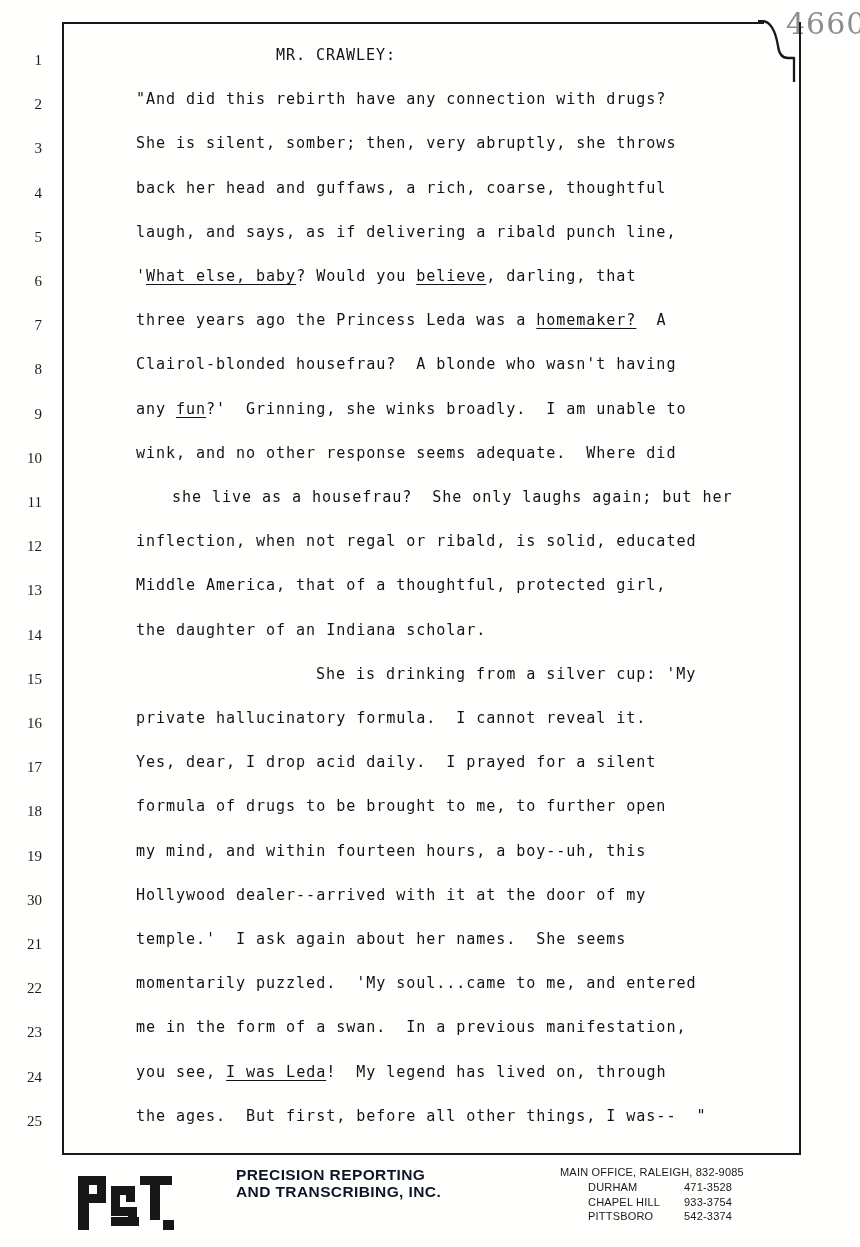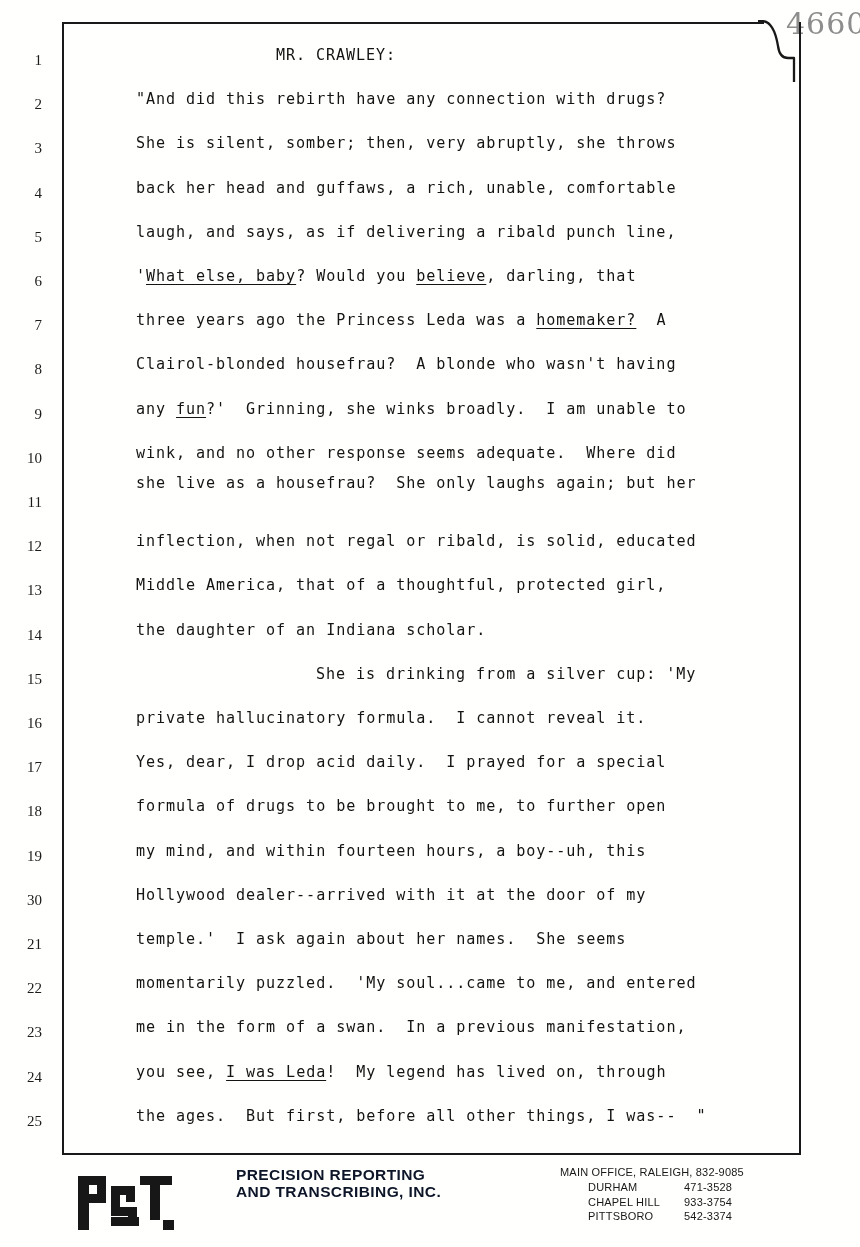--- a/index.html
+++ b/index.html
@@ -223,34 +223,34 @@
       <div class="line-no" style="top: 959.2px; text-align: right;">22</div>
       <div class="line-no" style="top: 1003.4px;">23</div>
       <div class="line-no" style="top: 1047.6px;">24</div>
       <div class="line-no" style="top: 1091.8px;">25</div>
     </div>
 
   <div id="transcript">
       <div class="tline" style="top: 26px; padding-left: 140px;">MR. CRAWLEY:</div>
       <div class="tline" style="top: 70.2px;">"And did this rebirth have any connection with drugs?</div>
       <div class="tline" style="top: 114.4px;">She is silent, somber; then, very abruptly, she throws</div>
-      <div class="tline" style="top: 158.6px;">back her head and guffaws, a rich, unable, comfortable</div>
+      <div class="tline" style="top: 158.6px;">back her head and guffaws, a rich, coarse, thoughtful</div>
       <div class="tline" style="top: 202.8px;">laugh, and says, as if delivering a ribald punch line,</div>
       <div class="tline" style="top: 247px;">'<u>What else, baby</u>? Would you <u>believe</u>, darling, that</div>
       <div class="tline" style="top: 291.2px;">three years ago the Princess Leda was a <u>homemaker?</u>  A</div>
       <div class="tline" style="top: 335.4px;">Clairol-blonded housefrau?  A blonde who wasn't having</div>
       <div class="tline" style="top: 379.6px;">any <u>fun</u>?'  Grinning, she winks broadly.  I am unable to</div>
       <div class="tline" style="top: 423.8px;">wink, and no other response seems adequate.  Where did</div>
-      <div class="tline" style="top: 454px;">she live as a housefrau?  She only laughs again; but her</div>
+      <div class="tline" style="top: 468px; margin-left: 36px;">she live as a housefrau?  She only laughs again; but her</div>
       <div class="tline" style="top: 512.2px;">inflection, when not regal or ribald, is solid, educated</div>
       <div class="tline" style="top: 556.4px;">Middle America, that of a thoughtful, protected girl,</div>
       <div class="tline" style="top: 600.6px;">the daughter of an Indiana scholar.</div>
       <div class="tline" style="top: 644.8px; padding-left: 180px;">She is drinking from a silver cup: 'My</div>
       <div class="tline" style="top: 689px;">private hallucinatory formula.  I cannot reveal it.</div>
-      <div class="tline" style="top: 733.2px;">Yes, dear, I drop acid daily.  I prayed for a special</div>
+      <div class="tline" style="top: 733.2px;">Yes, dear, I drop acid daily.  I prayed for a silent</div>
       <div class="tline" style="top: 777.4px;">formula of drugs to be brought to me, to further open</div>
       <div class="tline" style="top: 821.6px;">my mind, and within fourteen hours, a boy--uh, this</div>
       <div class="tline" style="top: 865.8px;">Hollywood dealer--arrived with it at the door of my</div>
       <div class="tline" style="top: 910px;">temple.'  I ask again about her names.  She seems</div>
       <div class="tline" style="top: 954.2px;">momentarily puzzled.  'My soul...came to me, and entered</div>
       <div class="tline" style="top: 998.4px;">me in the form of a swan.  In a previous manifestation,</div>
       <div class="tline" style="top: 1042.6px;">you see, <u>I was Leda</u>!  My legend has lived on, through</div>
       <div class="tline" style="top: 1086.8px;">the ages.  But first, before all other things, I was--  "</div>
     </div>
 

